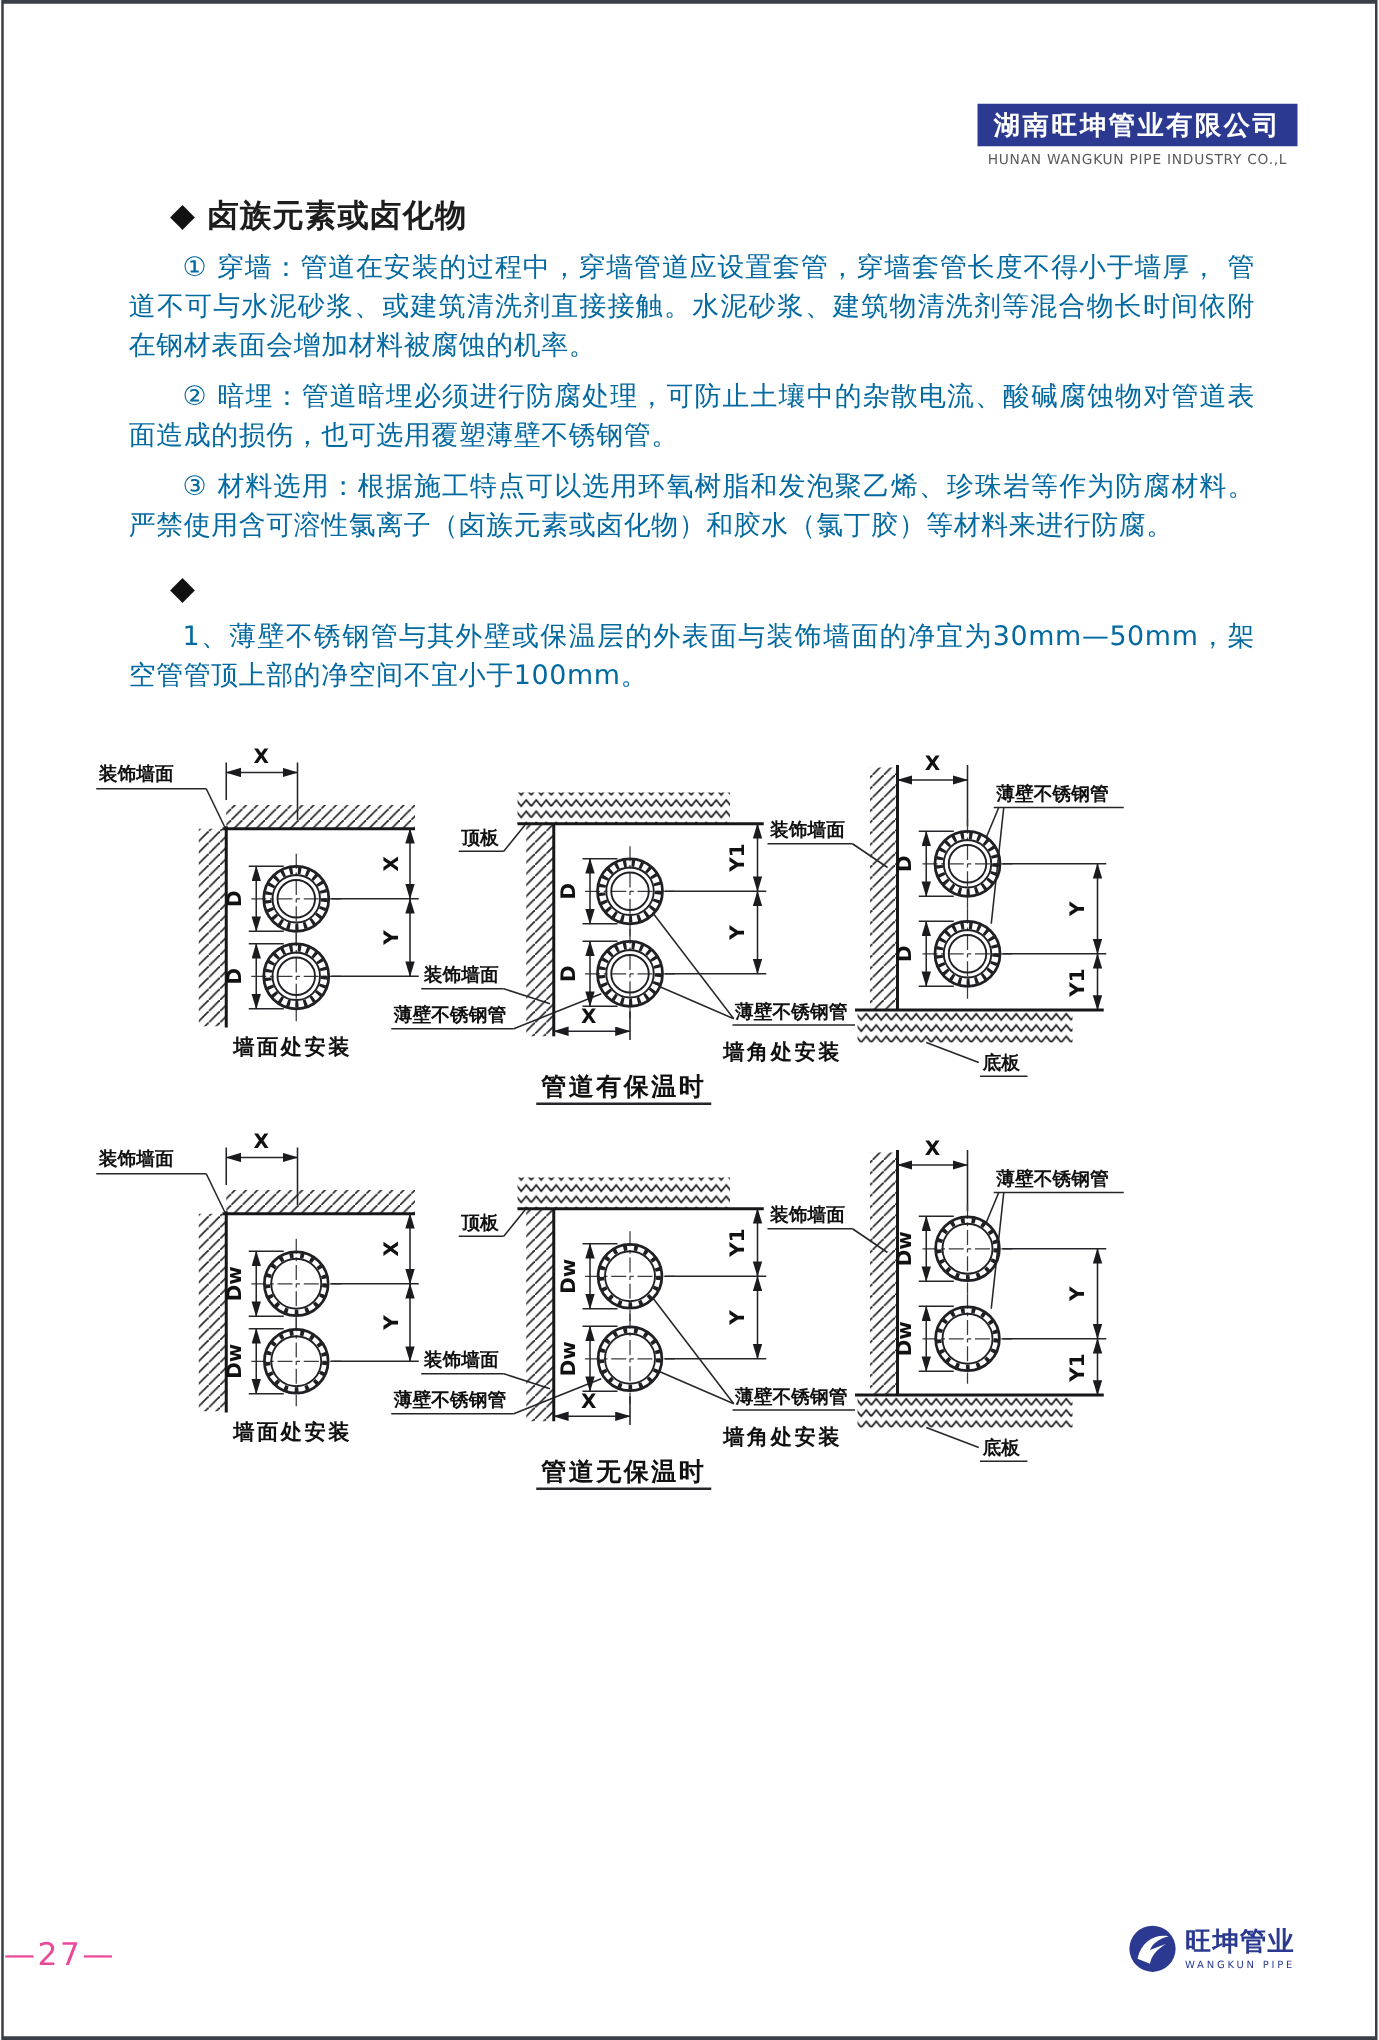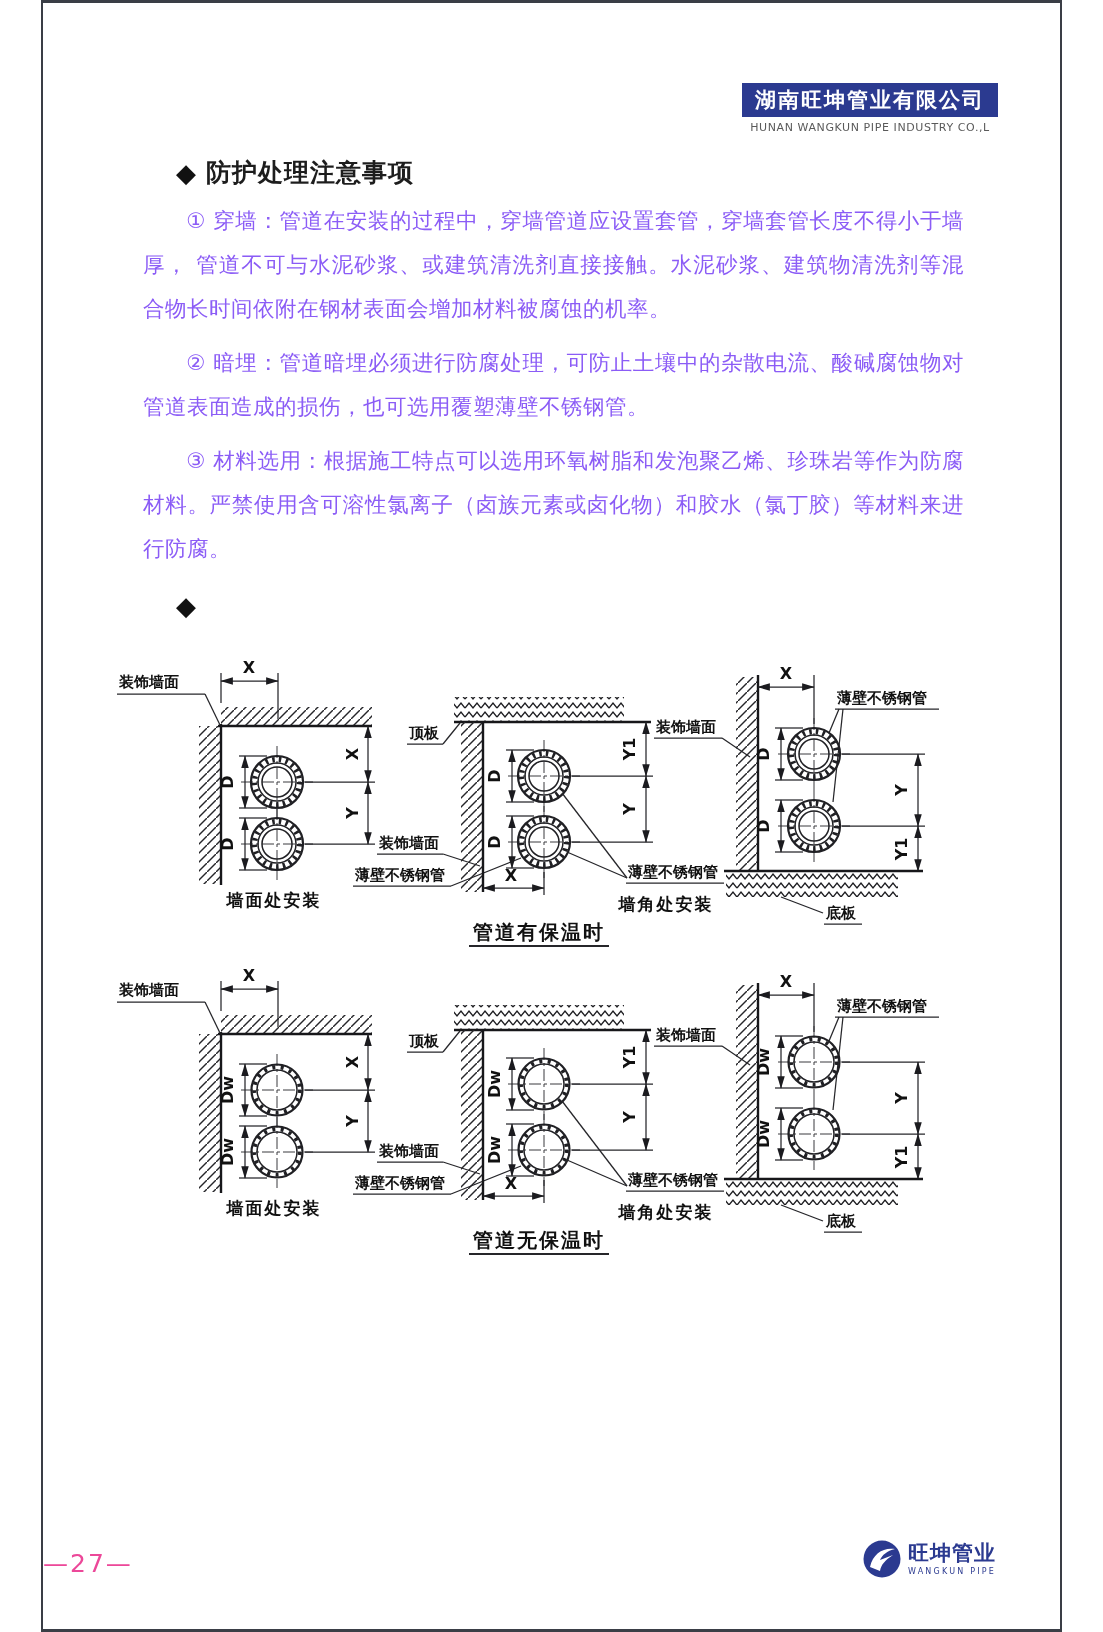--- a/index.html
+++ b/index.html
@@ -1,31 +1,31 @@
 <!DOCTYPE html>
 <html><head>
 <meta charset="utf-8">
 <style>
   html,body{margin:0;padding:0;background:#fff;font-family:"DejaVu Sans","Liberation Sans",sans-serif;}
-  .page{width:1021px;height:1632px;box-sizing:border-box;background:#fff;
+  .page{width:1101px;height:1632px;box-sizing:border-box;background:#fff;
         border:3px solid #3a3e46;border-left-width:2px;border-right-width:2px;
         position:relative;overflow:hidden;margin:0 auto;}
   
   .header{display:flex;justify-content:flex-end;margin:80px 62px 0 0;}
   .header-inner{display:flex;flex-direction:column;align-items:center;}
   .company-box{background:#2b3a90;color:#fff;font-family:"DejaVu Serif","Liberation Serif",serif;
                font-weight:700;font-size:21px;line-height:1;padding:6px 13px 7px;letter-spacing:2px;}
   .company-en{font-size:11px;color:#5a5a5a;letter-spacing:.6px;margin-top:4px;white-space:nowrap;}
   
   .content{margin:18px 96px 0 100px;color:#2d2d2d;}
   h2.sec{font-size:25px;font-weight:700;color:#1d1d1d;margin:22px 0 10px;padding-left:33px;
          display:flex;align-items:center;gap:9px;letter-spacing:1px;}
   .diam{font-size:26px;line-height:1;color:#111;}
-  .content p{font-size:21.5px;line-height:44px;margin:6px 0 10px;text-align:justify;
-             text-indent:2em;letter-spacing:.5px;color:#8b5cf6;}
+  .content p{font-size:21.5px;line-height:31px;margin:6px 0 10px;text-align:justify;
+             text-indent:2em;letter-spacing:.5px;color:#0369a1;}
   
   #figures{margin:10px 0 0 0;padding-left:26px;}
   svg.figrow{display:block;margin-left:12px;}
   #figures svg.figrow:nth-of-type(2){margin-top:-14px;}
   .thk{stroke:#17171a;stroke-width:2.4;fill:none;}
   .dim{stroke:#26262a;stroke-width:1.25;fill:none;}
   .dimA{marker-start:url(#ah);marker-end:url(#ah);}
   .ln1{stroke:#202024;fill:none;stroke-width:1.5;}
   .ln2{stroke:#202024;fill:none;stroke-width:2.2;}
   .cross{stroke:#3a3a3e;stroke-width:1;stroke-dasharray:12 3 3 3;fill:none;}
@@ -82,29 +82,30 @@
   <div class="header">
     <div class="header-inner">
       <div class="company-box">湖南旺坤管业有限公司</div>
       <div class="company-en">HUNAN WANGKUN PIPE INDUSTRY CO.,L</div>
     </div>
   </div>
 
   <div class="content">
     <h2 class="sec">
       <span class="diam">◆</span>
-      <span>防护处理注意事项</span>
+      <span>卤族元素或卤化物</span>
     </h2>
     <p>① 穿墙：管道在安装的过程中，穿墙管道应设置套管，穿墙套管长度不得小于墙厚， 管道不可与水泥砂浆、或建筑清洗剂直接接触。水泥砂浆、建筑物清洗剂等混合物长时间依附在钢材表面会增加材料被腐蚀的机率。</p>
     <p>② 暗埋：管道暗埋必须进行防腐处理，可防止土壤中的杂散电流、酸碱腐蚀物对管道表面造成的损伤，也可选用覆塑薄壁不锈钢管。</p>
     <p>③ 材料选用：根据施工特点可以选用环氧树脂和发泡聚乙烯、珍珠岩等作为防腐材料。严禁使用含可溶性氯离子（卤族元素或卤化物）和胶水（氯丁胶）等材料来进行防腐。</p>
 
     <h2 class="sec">
       <span class="diam">◆</span>
     </h2>
+    <p>1、薄壁不锈钢管与其外壁或保温层的外表面与装饰墙面的净宜为30mm—50mm，架空管管顶上部的净空间不宜小于100mm。</p>
   </div>
 
   <div id="figures">
     <svg class="figrow" width="920" height="322" viewBox="0 0 920 322">
 
       <g>
         <rect x="140" y="78" width="151" height="19" class="hatchf"></rect>
         <line x1="137" y1="97" x2="291" y2="97" class="thk"></line>
         <rect x="118" y="97" width="22" height="158" class="hatchf"></rect>
         <line x1="140" y1="95" x2="140" y2="256" class="thk"></line>

